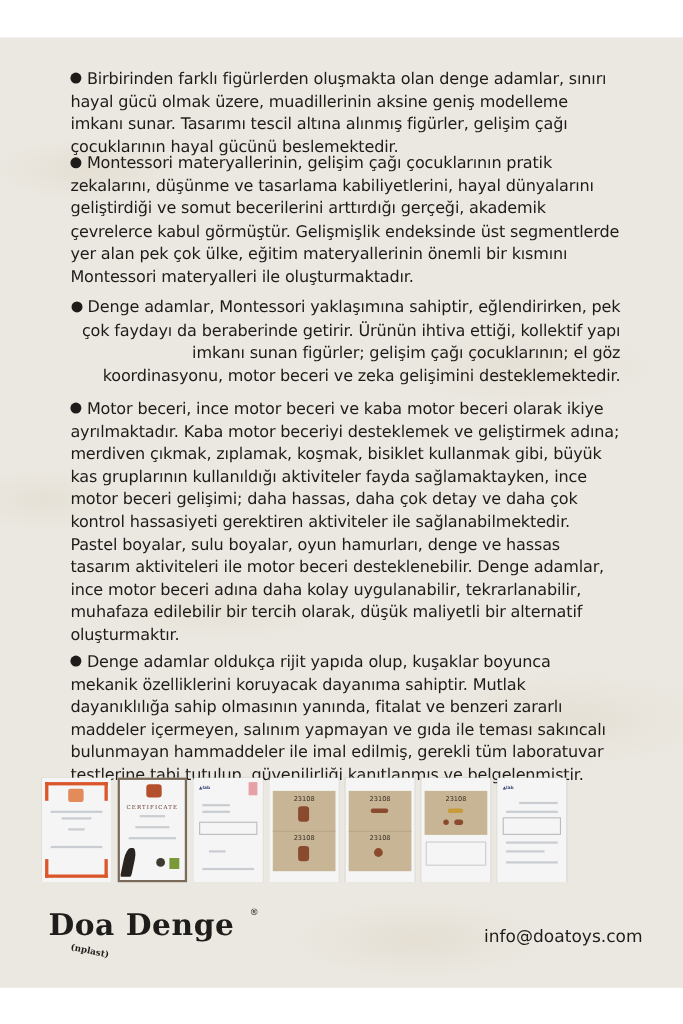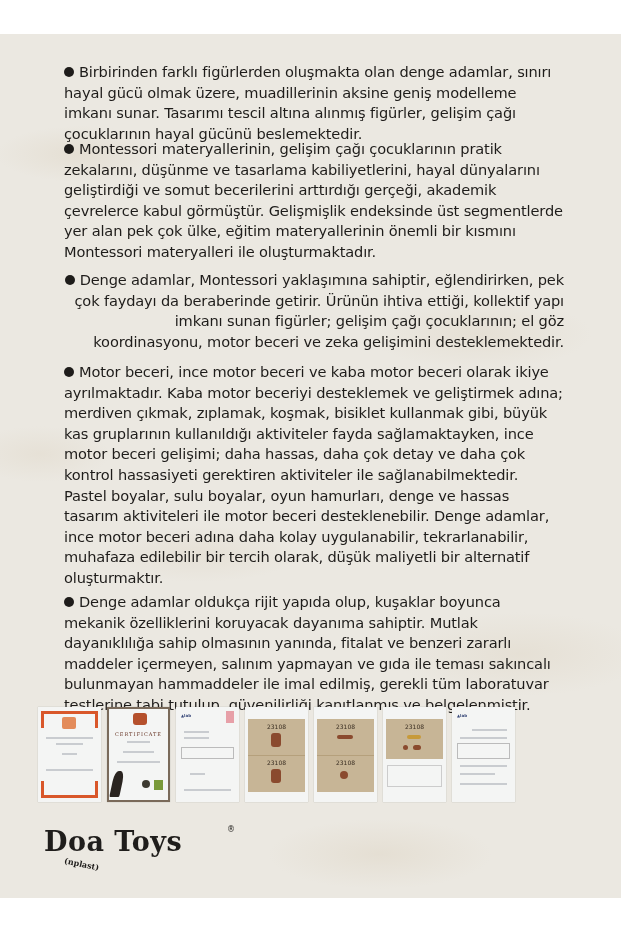--- a/index.html
+++ b/index.html
@@ -195,18 +195,19 @@
       <div class="line" style="top:22px;left:20px"></div>
       <div class="line" style="top:30px"></div>
       <div class="table" style="top:36px;height:14px"></div>
       <div class="line" style="top:58px"></div>
       <div class="line" style="top:66px;right:20px"></div>
       <div class="line" style="top:76px"></div>
     </div>
   </div>
 
   <div class="logo">
-    <div class="logo-text">Doa Toys</div>
+    <div class="logo-text">Doa Denge</div>
     <div class="logo-reg">®</div>
     <div class="logo-sub">(nplast)</div>
   </div>
 
+  <div class="email">info@doatoys.com</div>
 </div>
 
 </body></html>

